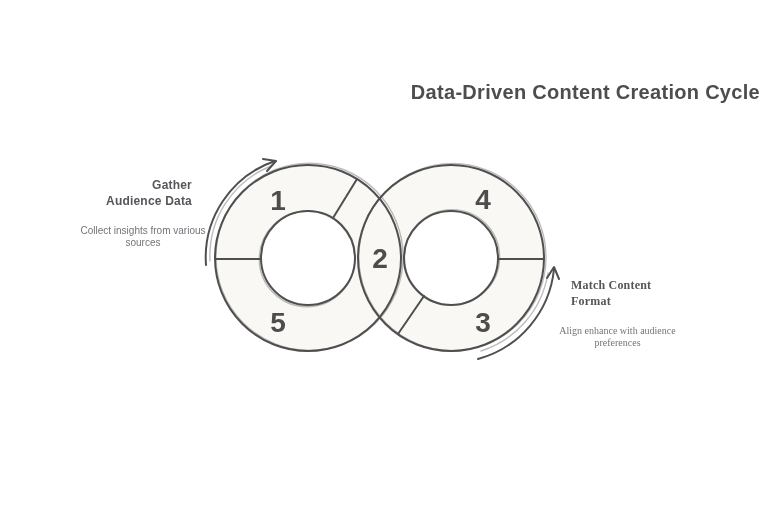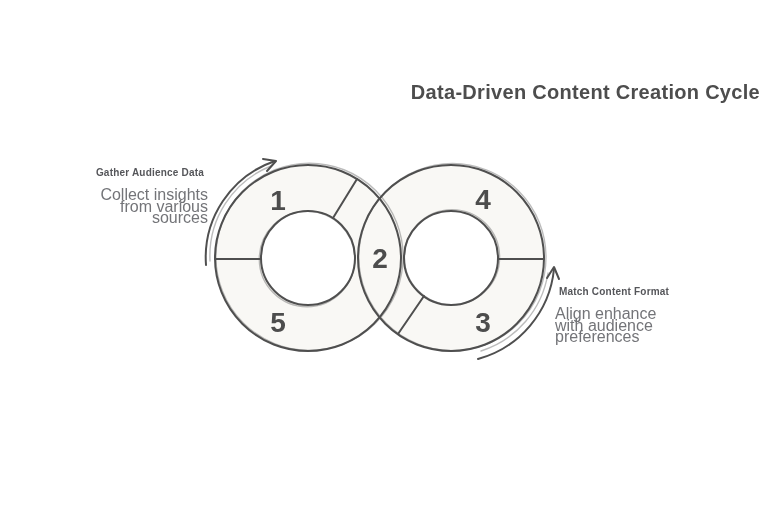--- a/index.html
+++ b/index.html
@@ -18,31 +18,32 @@
   .hole{fill:var(--background,#ffffff);stroke:none;}
   .st{fill:none;stroke:var(--stroke,#4f4f4f);stroke-width:2;stroke-linecap:round;stroke-linejoin:round;}
   .sketch{opacity:.38;}
   .sketch .st, .st.sketch{stroke-width:1.4;}
   .nums text{
     font-family:"Liberation Sans",sans-serif;font-size:28px;font-weight:bold;
     fill:var(--number,#4d4d4d);text-anchor:middle;
   }
   .step-label{position:absolute;}
   .step-label h3{
-    margin:4px;font-size:10px;line-height:16px;font-weight:bold;
+    margin:16px;font-size:12px;line-height:16px;font-weight:bold;
     color:var(--heading,#55565a);letter-spacing:.2px;
   }
   .step-label p{
-    margin:8px 0 0 0;font-size:16px;line-height:11.5px;
+    margin:8px 0 0 0;font-size:10px;line-height:11.5px;
     color:var(--description,#737478);
+    text-align:center;
   }
   .pos-left-top   {left:78px; top:161px;width:130px;text-align:right;}
   .pos-left-bottom{left:78px; top:279px;width:130px;text-align:right;}
   .pos-right-top   {left:553px;top:160px;width:125px;text-align:left;}
-  .pos-right-bottom{left:555px;top:280px;width:125px;text-align:left;}
+  .pos-right-bottom{left:555px;top:261px;width:125px;text-align:left;font-family:Liberation Serif, serif;}
   .pos-bottom-center{left:310px;top:362px;width:140px;text-align:center;}
 </style>
 </head>
 <body>
 
 <div class="stage">
 
   <div class="title">Data-Driven Content Creation Cycle</div>
 
   <svg class="diagram" width="760" height="506" viewBox="0 0 760 506">

